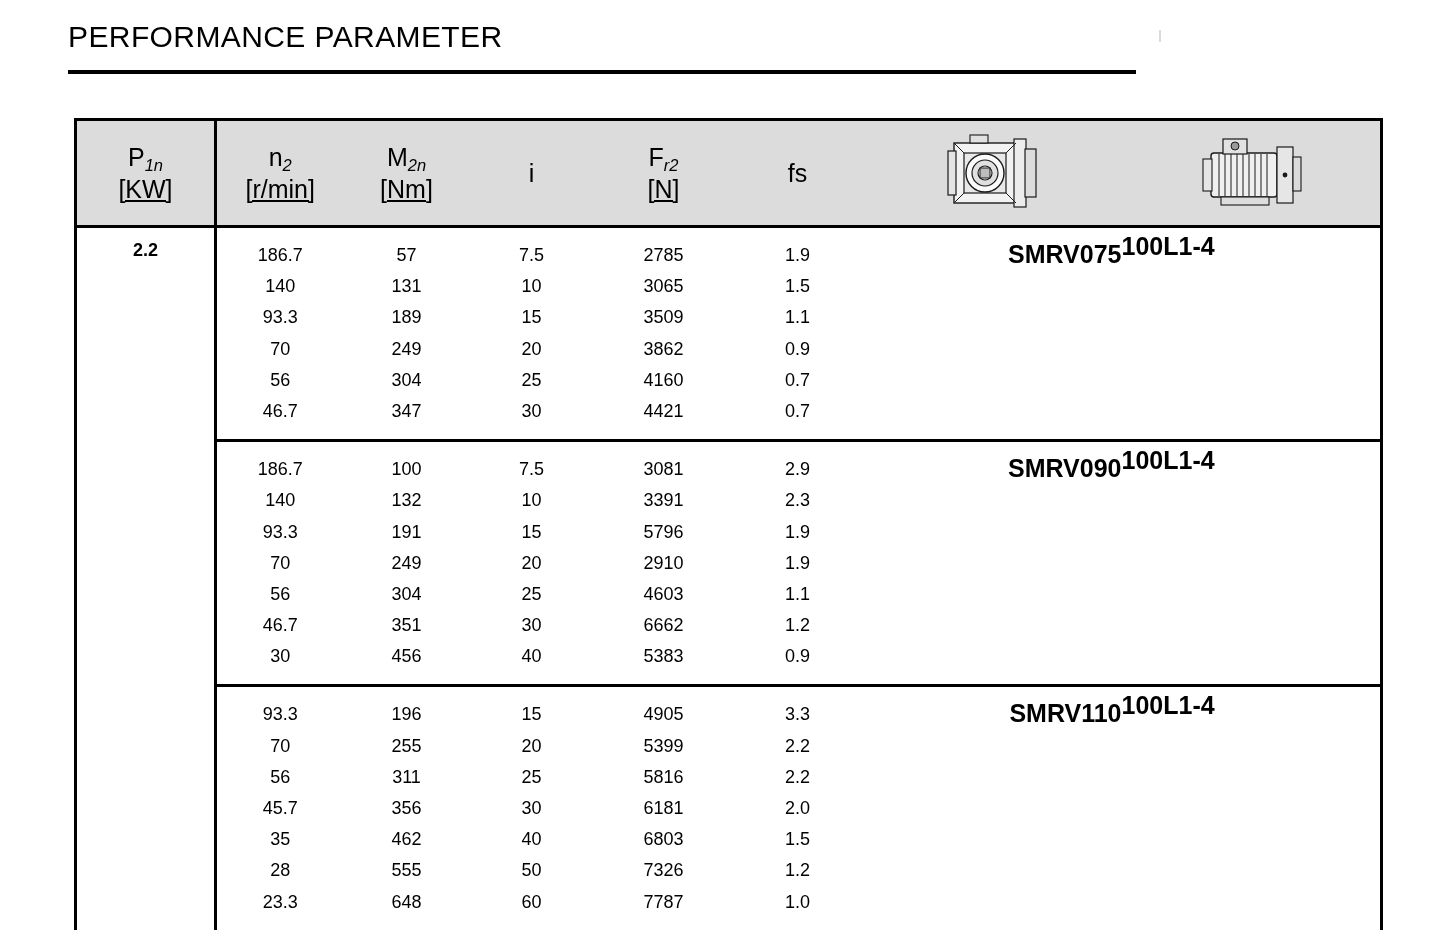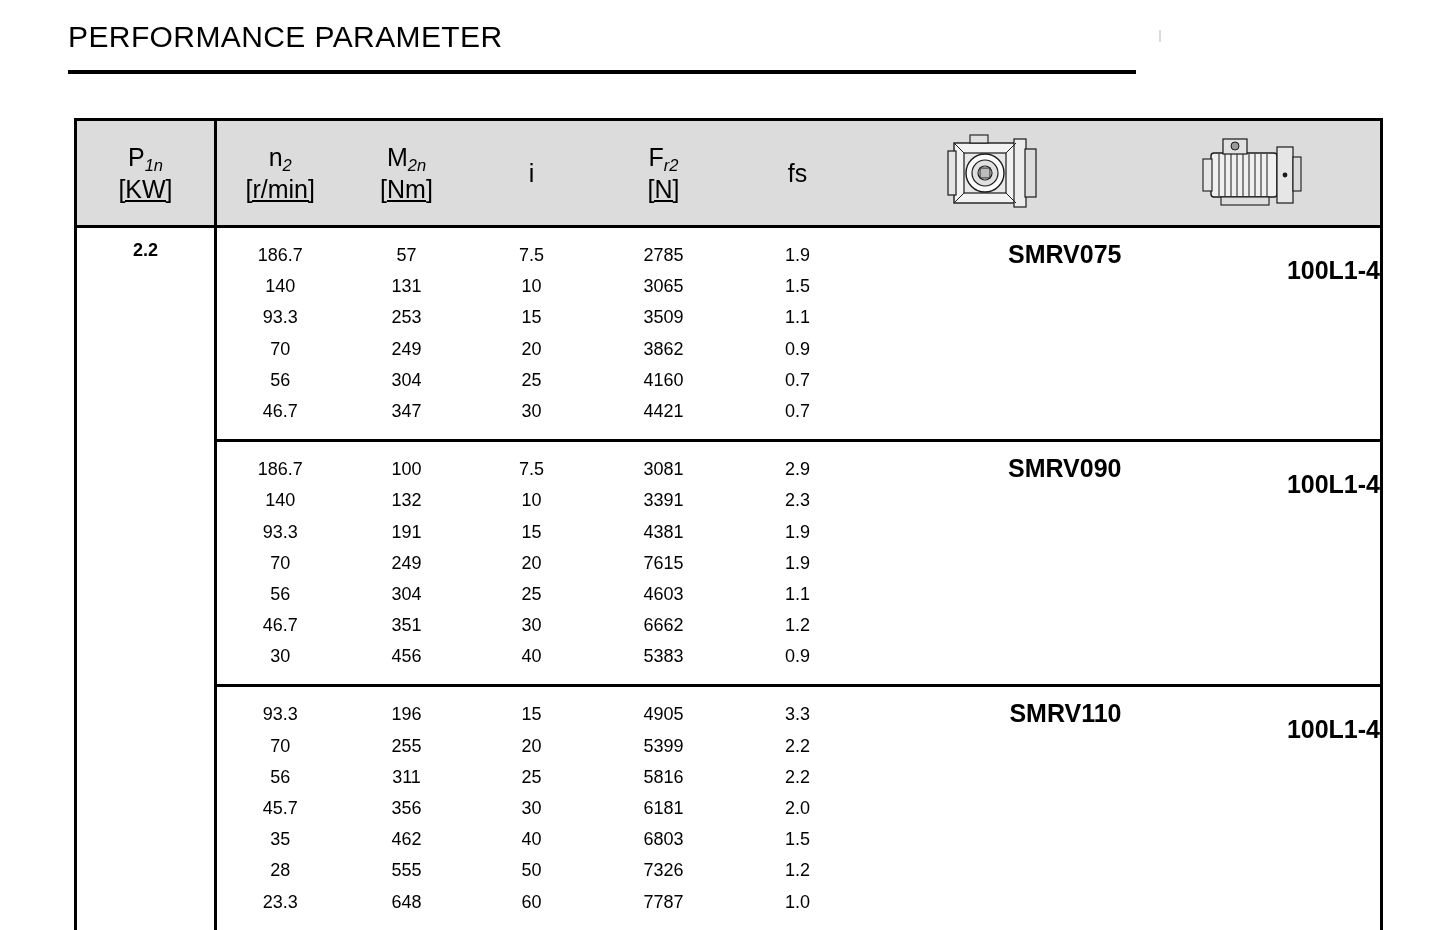--- a/index.html
+++ b/index.html
@@ -121,22 +121,22 @@
     display: block;
     text-align: center;
   }
   .modelcell {
     padding-top: 12px;
     text-align: right;
     font-weight: bold;
     font-size: 25px;
   }
   .motorcell {
-    padding-top: 28px;
-    text-align: right;
+    padding-top: 4px;
+    text-align: left;
     font-weight: bold;
     font-size: 25px;
   }
 </style>
 </head>
 <body>
 
 <div class="page">
 
   <div class="page-title">PERFORMANCE PARAMETER</div>
@@ -237,21 +237,21 @@
               <span>93.3</span>
               <span>70</span>
               <span>56</span>
               <span>46.7</span>
             </div>
           </td>
           <td>
             <div class="cellstack">
               <span>57</span>
               <span>131</span>
-              <span>253</span>
+              <span>189</span>
               <span>249</span>
               <span>304</span>
               <span>347</span>
             </div>
           </td>
           <td>
             <div class="cellstack">
               <span>7.5</span>
               <span>10</span>
               <span>15</span>
@@ -315,22 +315,22 @@
               <span>20</span>
               <span>25</span>
               <span>30</span>
               <span>40</span>
             </div>
           </td>
           <td>
             <div class="cellstack">
               <span>3081</span>
               <span>3391</span>
-              <span>4381</span>
-              <span>7615</span>
+              <span>5796</span>
+              <span>2910</span>
               <span>4603</span>
               <span>6662</span>
               <span>5383</span>
             </div>
           </td>
           <td>
             <div class="cellstack">
               <span>2.9</span>
               <span>2.3</span>
               <span>1.9</span>

